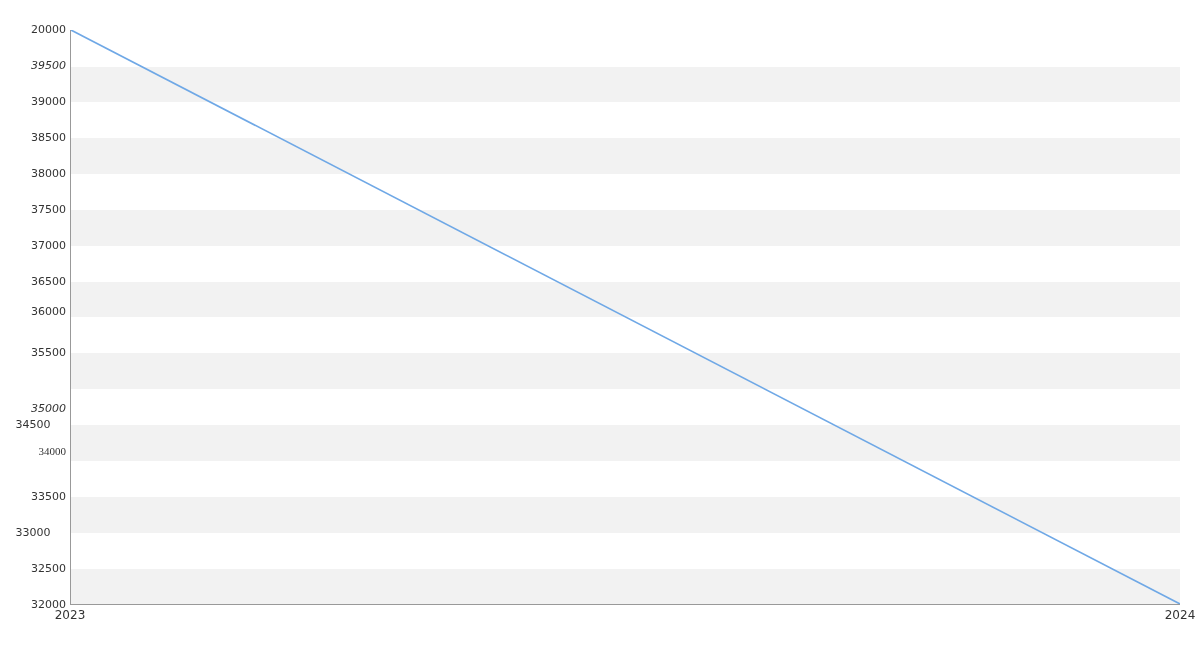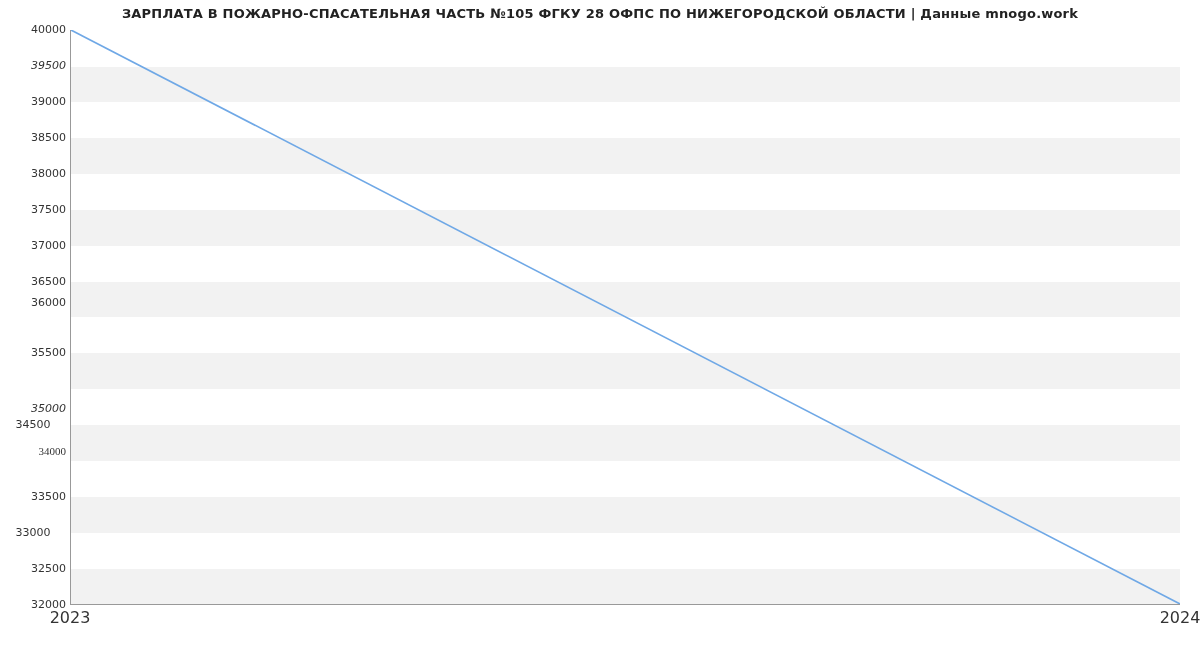--- a/index.html
+++ b/index.html
@@ -56,37 +56,36 @@
     position: absolute;
     left: 0;
     width: 66px;
     text-align: right;
     font-size: 11px;
     color: #333;
   }
   .xtick {
     position: absolute;
     top: 608px;
-    font-size: 16px;
+    font-size: 12px;
     color: #333;
     transform: translateX(-50%);
   }
   svg.line-layer {
     position: absolute;
     left: 0;
     top: 0;
     width: 100%;
     height: 100%;
   }
 </style>
 </head>
 <body>
 
 <div class="chart-wrap">
-  <div class="title">ЗАРПЛАТА В ПОЖАРНО-СПАСАТЕЛЬНАЯ ЧАСТЬ №105 ФГКУ 28 ОФПС ПО НИЖЕГОРОДСКОЙ ОБЛАСТИ | Данные mnogo.work</div>
 
   <div class="plot" id="plot">
       <div class="band" style="top: 35.9375px; height: 35.9375px;"></div>
       <div class="grid-line" style="top: 0px;"></div>
       <div class="grid-line" style="top: 35.9375px;"></div>
       <div class="grid-line" style="top: 71.875px;"></div>
       <div class="grid-line" style="top: 107.812px;"></div>
       <div class="grid-line" style="top: 143.75px;"></div>
       <div class="grid-line" style="top: 179.688px;"></div>
       <div class="grid-line" style="top: 215.625px;"></div>
@@ -111,24 +110,24 @@
       </svg>
   </div>
 <div class="ytick-wrap" style="top: 598px;">32000</div>
     <div class="ytick-wrap" style="top: 562.062px;">32500</div>
     <div class="ytick-wrap" style="top: 526.125px; text-align: center;">33000</div>
     <div class="ytick-wrap" style="top: 490.188px;">33500</div>
     <div class="ytick-wrap" style="top: 445px; font-family: Liberation Serif, serif;">34000</div>
     <div class="ytick-wrap" style="top: 418.312px; text-align: center;">34500</div>
     <div class="ytick-wrap" style="top: 402px; font-style: italic;">35000</div>
     <div class="ytick-wrap" style="top: 346.438px;">35500</div>
-    <div class="ytick-wrap" style="top: 296px;">36000</div>
+    <div class="ytick-wrap" style="top: 305px;">36000</div>
     <div class="ytick-wrap" style="top: 274.562px;">36500</div>
     <div class="ytick-wrap" style="top: 238.625px;">37000</div>
     <div class="ytick-wrap" style="top: 202.688px;">37500</div>
     <div class="ytick-wrap" style="top: 166.75px;">38000</div>
     <div class="ytick-wrap" style="top: 130.812px;">38500</div>
     <div class="ytick-wrap" style="top: 94.875px;">39000</div>
     <div class="ytick-wrap" style="top: 58.9375px; font-style: italic;">39500</div>
-    <div class="ytick-wrap" style="top: 23px;">40000</div>
+    <div class="ytick-wrap" style="top: 23px;">20000</div>
     <div class="xtick" style="left: 70px;">2023</div>
     <div class="xtick" style="left: 1180px;">2024</div>
   </div>
 
 </body></html>

